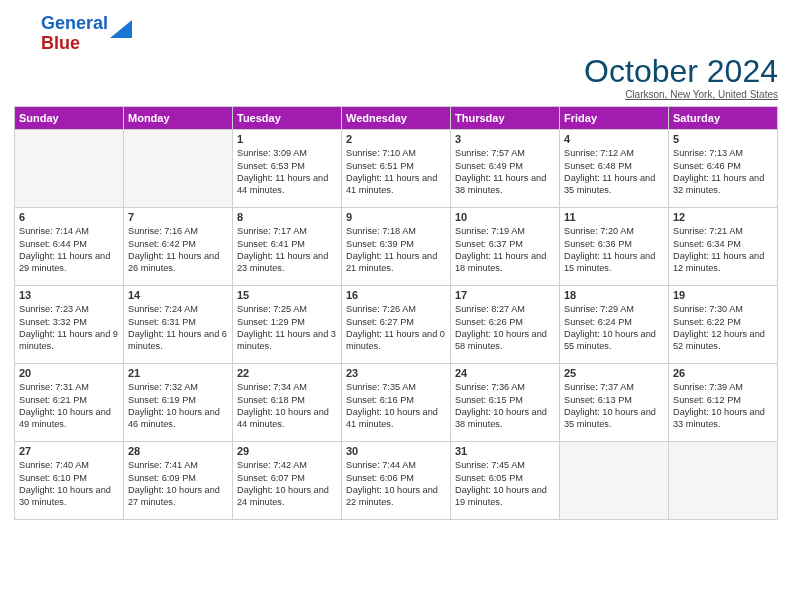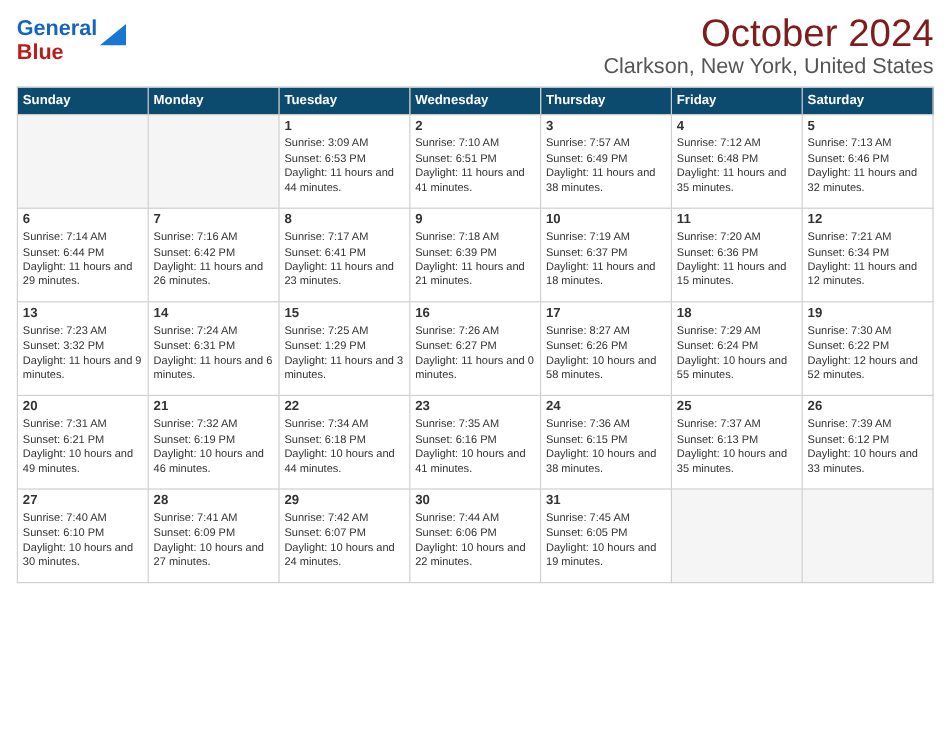--- a/index.html
+++ b/index.html
@@ -32,34 +32,36 @@
       color: #333;
       line-height: 1.1;
     }
     .logo-text span.blue { color: #1565c0; }
     .title-area {
       text-align: right;
     }
     .month-title {
       font-size: 32px;
       font-weight: normal;
-      color: #7f1d1d;
+      color: #0c4a6e;
       line-height: 1.1;
+      margin-top: 44px;
     }
     .location {
-      font-size: 18px;
+      font-size: 10px;
       color: #555;
+      text-decoration: underline;
     }
     table {
       width: 100%;
       border-collapse: collapse;
       table-layout: fixed;
     }
     th {
-      background-color: #0c4a6e;
+      background-color: #a21caf;
       color: #fff;
       font-size: 11px;
       font-weight: bold;
       padding: 5px 4px;
       text-align: left;
       border: 1px solid #ccc;
     }
     td {
       border: 1px solid #d0d0d0;
       vertical-align: top;
@@ -81,21 +83,21 @@
     .cell-text {
       line-height: 1.35;
     }
   </style>
 </head>
 <body>
 
 <div class="container">
   <div class="header-area">
     <div class="logo">
-      <div style="display:flex; align-items:center;">
+      <div style="display:flex; align-items:center;margin-left:27px;">
         <span class="logo-text">
           <span class="blue">General</span><br>
           <span style="color:#b91c1c;">Blue</span>
         </span>
         <svg width="22" height="18" viewBox="0 0 22 18" style="margin-left:2px; margin-top:-10px;">
           <polygon points="0,18 22,0 22,18" fill="#1976d2"></polygon>
         </svg>
       </div>
     </div>
     <div class="title-area">

